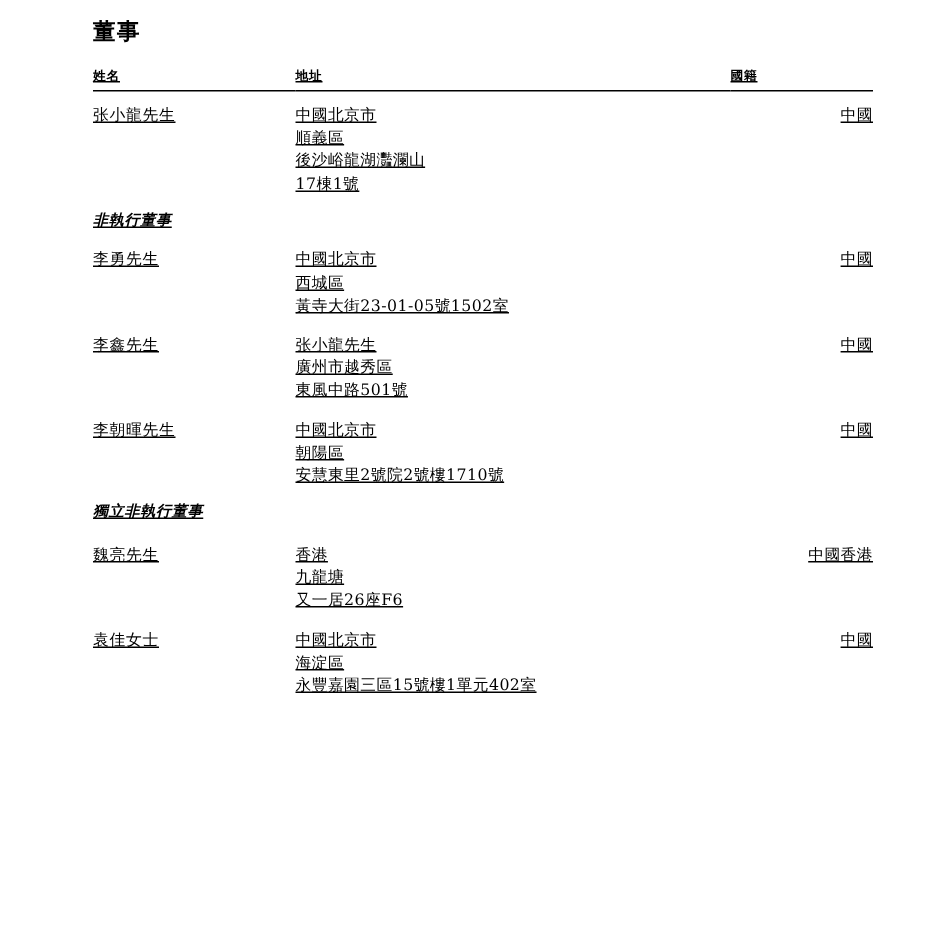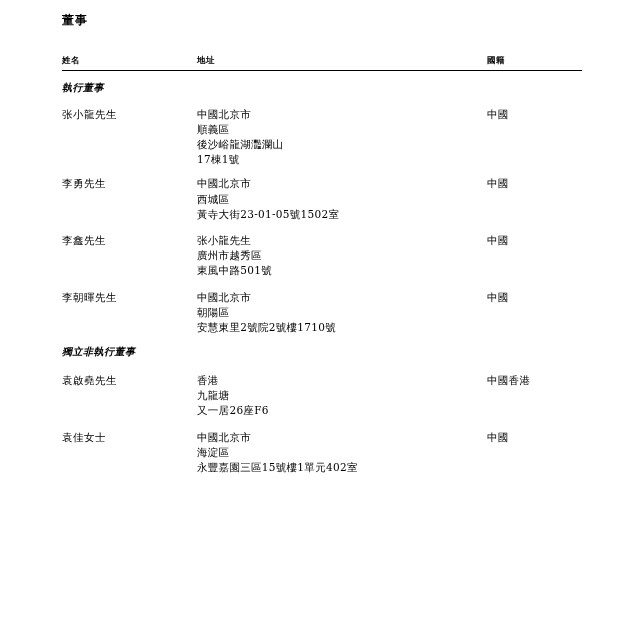--- a/index.html
+++ b/index.html
@@ -12,29 +12,30 @@
     height: 619px;
     font-family: "DejaVu Serif", "Liberation Serif", serif;
     color: #000000;
     overflow: hidden;
   }
   .page {
     padding: 10px 48px 0 62px;
     box-sizing: border-box;
   }
   .doc-title {
-    font-size: 12px;
+    font-size: 15px;
     font-weight: bold;
     letter-spacing: 1px;
-    margin: 2px 0 26px 0;
+    margin: 2px 0 14px 0;
   }
   table.dir-table {
     width: 100%;
     border-collapse: collapse;
     table-layout: fixed;
+    text-decoration: underline;
   }
   table.dir-table col.c-name { width: 135px; }
   table.dir-table col.c-addr { width: 290px; }
   table.dir-table col.c-nat  { width: 95px; }
 
   thead th {
     font-size: 8.5px;
     font-weight: bold;
     text-align: left;
     padding: 0 0 3px 0;
@@ -72,20 +73,21 @@
     letter-spacing: 0.5px;
   }
   .addr-cell .addr-line {
     display: block;
     font-size: 10.5px;
     letter-spacing: 0.3px;
   }
   .nat-cell {
     font-size: 10.5px;
     letter-spacing: 0.3px;
+    text-align: right;
   }
 </style>
 </head>
 <body>
 
 <div class="page">
   <div class="doc-title">董事</div>
 
   <table class="dir-table">
     <colgroup>
@@ -95,36 +97,36 @@
     </colgroup>
     <thead>
       <tr>
         <th>姓名</th>
         <th>地址</th>
         <th>國籍</th>
       </tr>
     </thead>
     <tbody>
 
-      <tr class="group-row">
-        <td colspan="3">
-          <span class="group-label">執行董事</span>
-        </td>
-      </tr>
       <tr class="person-row first-in-group">
         <td class="name-cell">张小龍先生</td>
         <td class="addr-cell">
           <span class="addr-line">中國北京市</span>
           <span class="addr-line">順義區</span>
           <span class="addr-line">後沙峪龍湖灩瀾山</span>
           <span class="addr-line">17棟1號</span>
         </td>
         <td class="nat-cell">中國</td>
       </tr>
 
+      <tr class="group-row">
+        <td colspan="3">
+          <span class="group-label">非執行董事</span>
+        </td>
+      </tr>
       <tr class="person-row first-in-group">
         <td class="name-cell">李勇先生</td>
         <td class="addr-cell">
           <span class="addr-line">中國北京市</span>
           <span class="addr-line">西城區</span>
           <span class="addr-line">黃寺大街23-01-05號1502室</span>
         </td>
         <td class="nat-cell">中國</td>
       </tr>
       <tr class="person-row">
@@ -145,21 +147,21 @@
         </td>
         <td class="nat-cell">中國</td>
       </tr>
 
       <tr class="group-row">
         <td colspan="3">
           <span class="group-label">獨立非執行董事</span>
         </td>
       </tr>
       <tr class="person-row">
-        <td class="name-cell">袁啟堯先生</td>
+        <td class="name-cell">魏亮先生</td>
         <td class="addr-cell">
           <span class="addr-line">香港</span>
           <span class="addr-line">九龍塘</span>
           <span class="addr-line">又一居26座F6</span>
         </td>
         <td class="nat-cell">中國香港</td>
       </tr>
       <tr class="person-row">
         <td class="name-cell">袁佳女士</td>
         <td class="addr-cell">

